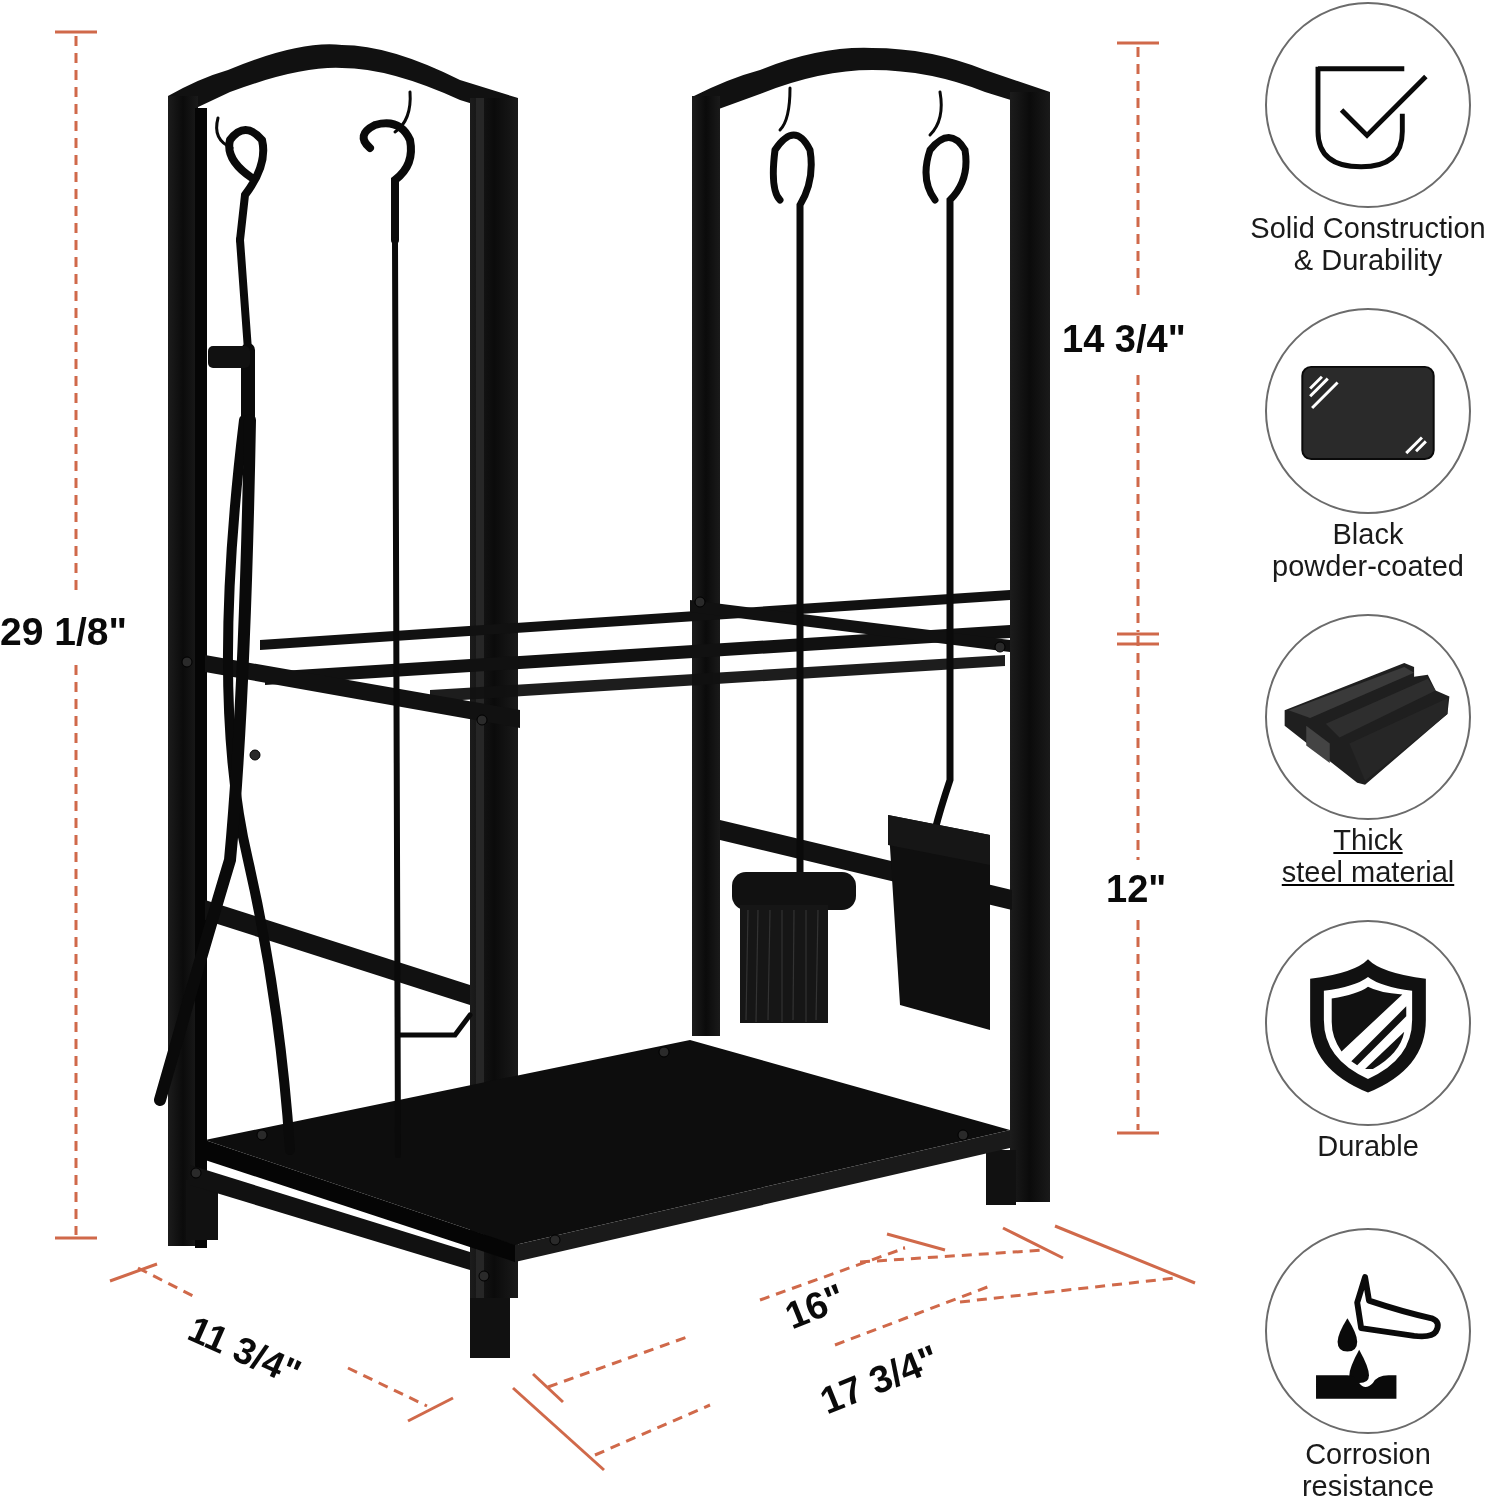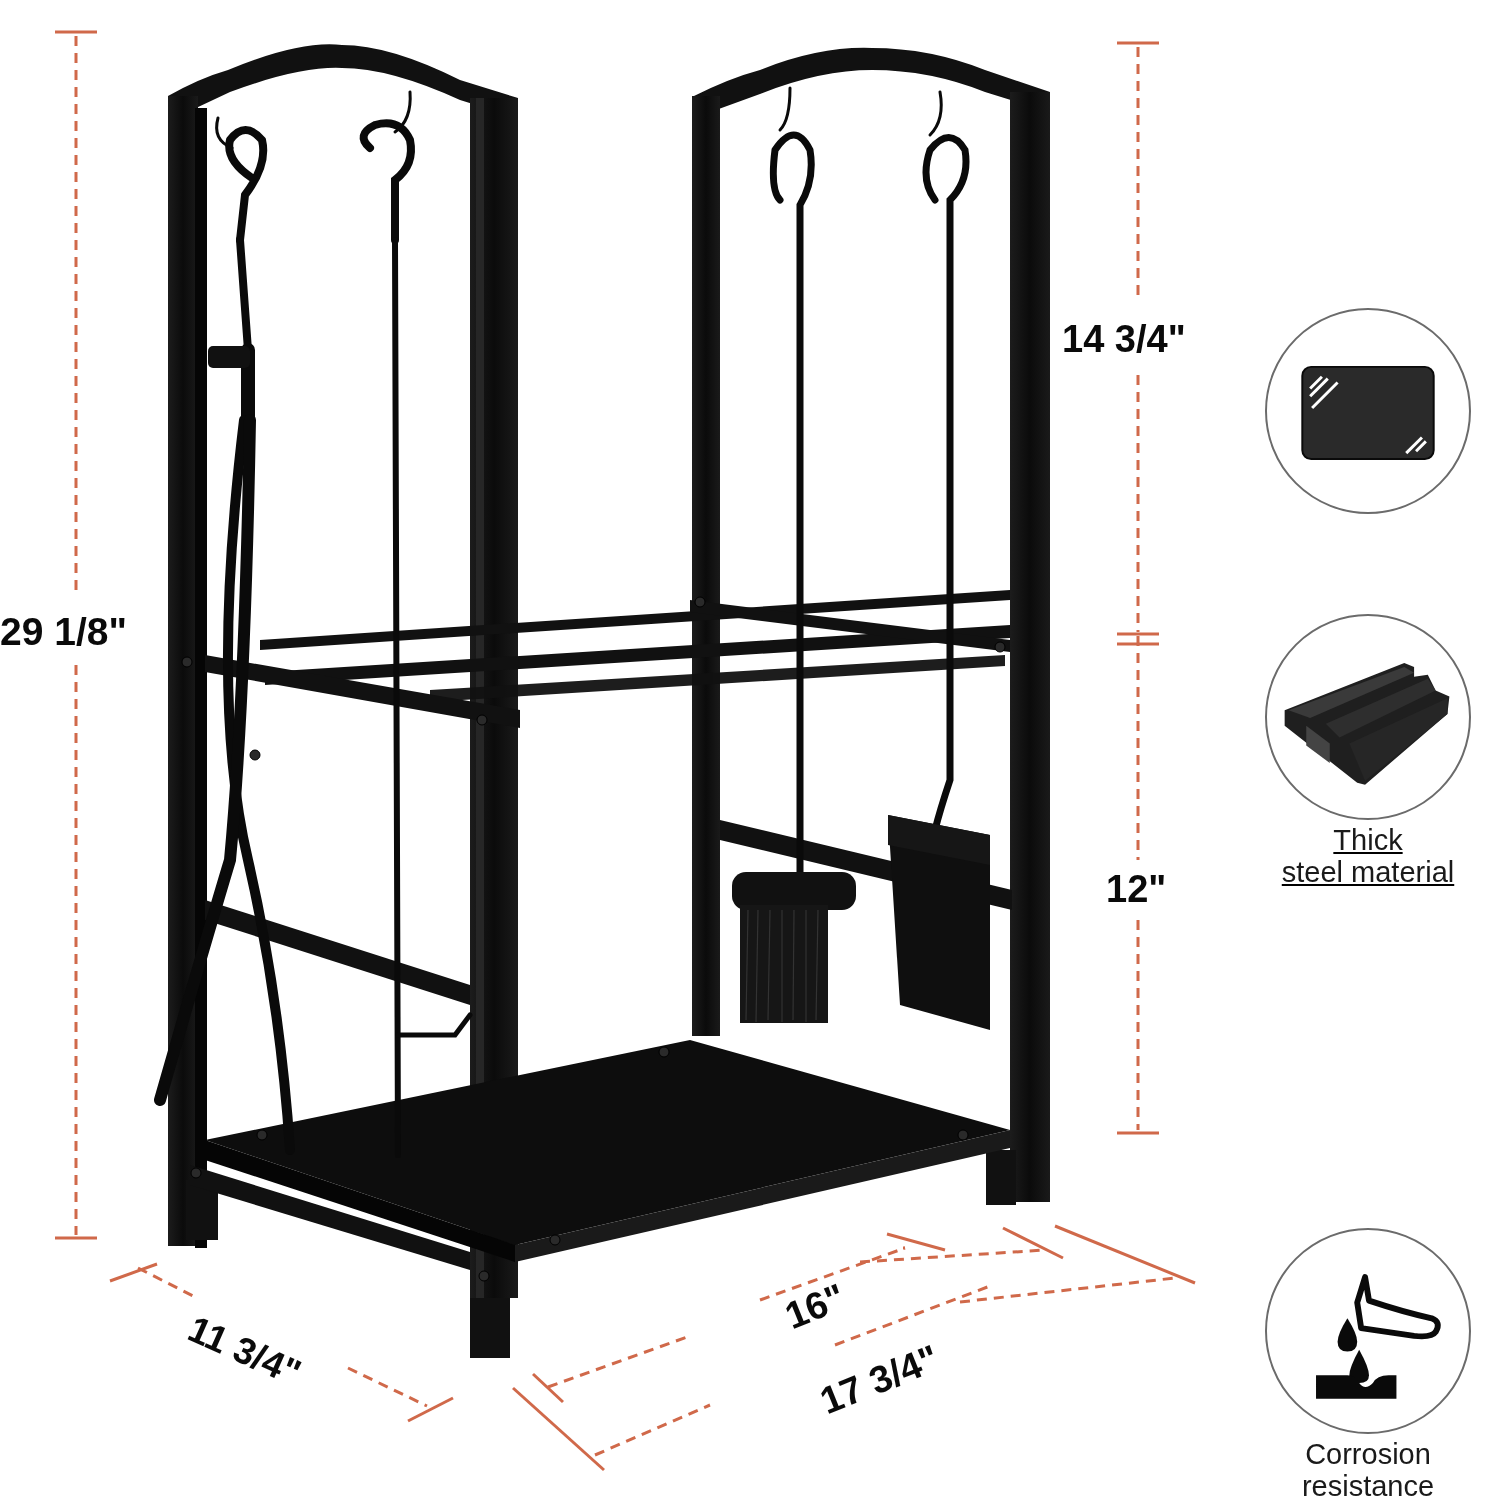--- a/index.html
+++ b/index.html
@@ -160,52 +160,82 @@
     </g>
   </svg>
 
   <div class="dim-label" style="left:0px; top:612px; font-size:39px;">29 1/8"</div>
   <div class="dim-label" style="left:1062px; top:320px; font-size:38px;">14 3/4"</div>
   <div class="dim-label" style="left:1106px; top:870px; font-size:38px;">12"</div>
   <div class="dim-label" style="left:198px; top:1310px; font-size:37px; transform: rotate(24deg); transform-origin: left top;">11 3/4"</div>
   <div class="dim-label" style="left:780px; top:1300px; font-size:38px; transform: rotate(-22deg); transform-origin: left top;">16"</div>
   <div class="dim-label" style="left:815px; top:1385px; font-size:38px; transform: rotate(-22deg); transform-origin: left top;">17 3/4"</div>
 
+  <div class="feature" style="top:2px;">
+    <div class="circle">
+      <svg viewBox="0 0 206 206">
+        <path d="M52 66 L 140 66 M52 64 L52 130 Q 52 166 96 166 Q 138 166 138 130 L 138 112" fill="none" stroke="#0a0a0a" stroke-width="5"></path>
+        <path d="M76 108 L 102 134 L 162 74" fill="none" stroke="#0a0a0a" stroke-width="5"></path>
+      </svg>
+    </div>
+    <div class="caption">
+      <div>Solid Construction</div>
+      <div>&amp; Durability</div>
+    </div>
+  </div>
 
   <div class="feature" style="top:308px;">
     <div class="circle">
       <svg viewBox="0 0 206 206">
         <rect x="36" y="58" width="134" height="94" rx="9" fill="#2a2a2a" stroke="#0a0a0a" stroke-width="2"></rect>
         <g stroke="#fff" stroke-width="3">
           <line x1="44" y1="80" x2="56" y2="68"></line>
             <line x1="44" y1="88" x2="62" y2="70"></line>
           <line x1="46" y1="100" x2="72" y2="74"></line>
           <line x1="142" y1="146" x2="158" y2="130"></line>
             <line x1="152" y1="144" x2="162" y2="134"></line>
         </g>
       </svg>
     </div>
+    <div class="caption">
+      <div>Black</div>
+      <div>powder-coated</div>
+    </div>
   </div>
 
   <div class="feature" style="top:614px;text-decoration:underline;">
     <div class="circle">
       <svg viewBox="0 0 206 206">
         <path d="M18 96 L 140 48 L 150 52 L 150 62 L 164 60 L 172 76 L 186 82 L 184 100 L 100 172 L 92 170 L 18 112 Z" fill="#1f1f1f"></path>
         <path d="M22 96 L 140 52 L 150 58 L 44 104 Z" fill="#3a3a3a"></path>
         <path d="M60 110 L 164 64 L 172 76 L 74 124 Z" fill="#2e2e2e"></path>
         <path d="M84 130 L 184 84 L 184 100 L 100 168 Z" fill="#262626"></path>
         <path d="M40 112 L 64 130 L 64 150 L 40 132 Z" fill="#444"></path>
       </svg>
     </div>
     <div class="caption">
       <div>Thick</div>
       <div>steel material</div>
     </div>
   </div>
 
+  <div class="feature" style="top:920px;">
+    <div class="circle">
+      <svg viewBox="0 0 206 206">
+        <path d="M103 38 Q 90 52 44 58 L 44 100 Q 44 150 103 174 Q 162 150 162 100 L 162 58 Q 116 52 103 38 Z" fill="#111"></path>
+        <path d="M103 56 Q 90 66 58 70 L 58 100 Q 58 140 103 160 Q 148 140 148 100 L 148 70 Q 116 66 103 56 Z" fill="#fff"></path>
+        <path d="M103 66 Q 92 74 66 78 L 66 102 Q 66 118 76 132 L 138 74 Q 114 72 103 66 Z" fill="#111"></path>
+        <path d="M86 142 L 142 86 L 142 96 L 92 146 Z" fill="#111"></path>
+        <path d="M100 150 L 140 112 Q 136 134 108 150 Z" fill="#111"></path>
+      </svg>
+    </div>
+    <div class="caption">
+      <div>Durable</div>
+    </div>
+  </div>
 
   <div class="feature" style="top:1228px;">
     <div class="circle">
       <svg viewBox="0 0 206 206">
         <path d="M100 48 L 104 72 Q 140 84 168 90 Q 178 94 172 104 Q 168 110 150 108 L 96 100 L 92 74 Z" fill="none" stroke="#0a0a0a" stroke-width="6" stroke-linejoin="round"></path>
         <path d="M82 90 Q 92 106 92 114 Q 92 124 82 124 Q 72 124 72 114 Q 72 106 82 90 Z" fill="#0a0a0a"></path>
         <path d="M94 122 Q 104 140 104 148 Q 104 156 94 156 Q 84 156 84 148 Q 84 140 94 122 Z" fill="#0a0a0a"></path>
         <path d="M50 148 L 82 148 Q 90 148 94 156 Q 100 164 108 156 Q 112 148 124 148 L 132 148 L 132 172 L 50 172 Z" fill="#0a0a0a"></path>
       </svg>
     </div>

